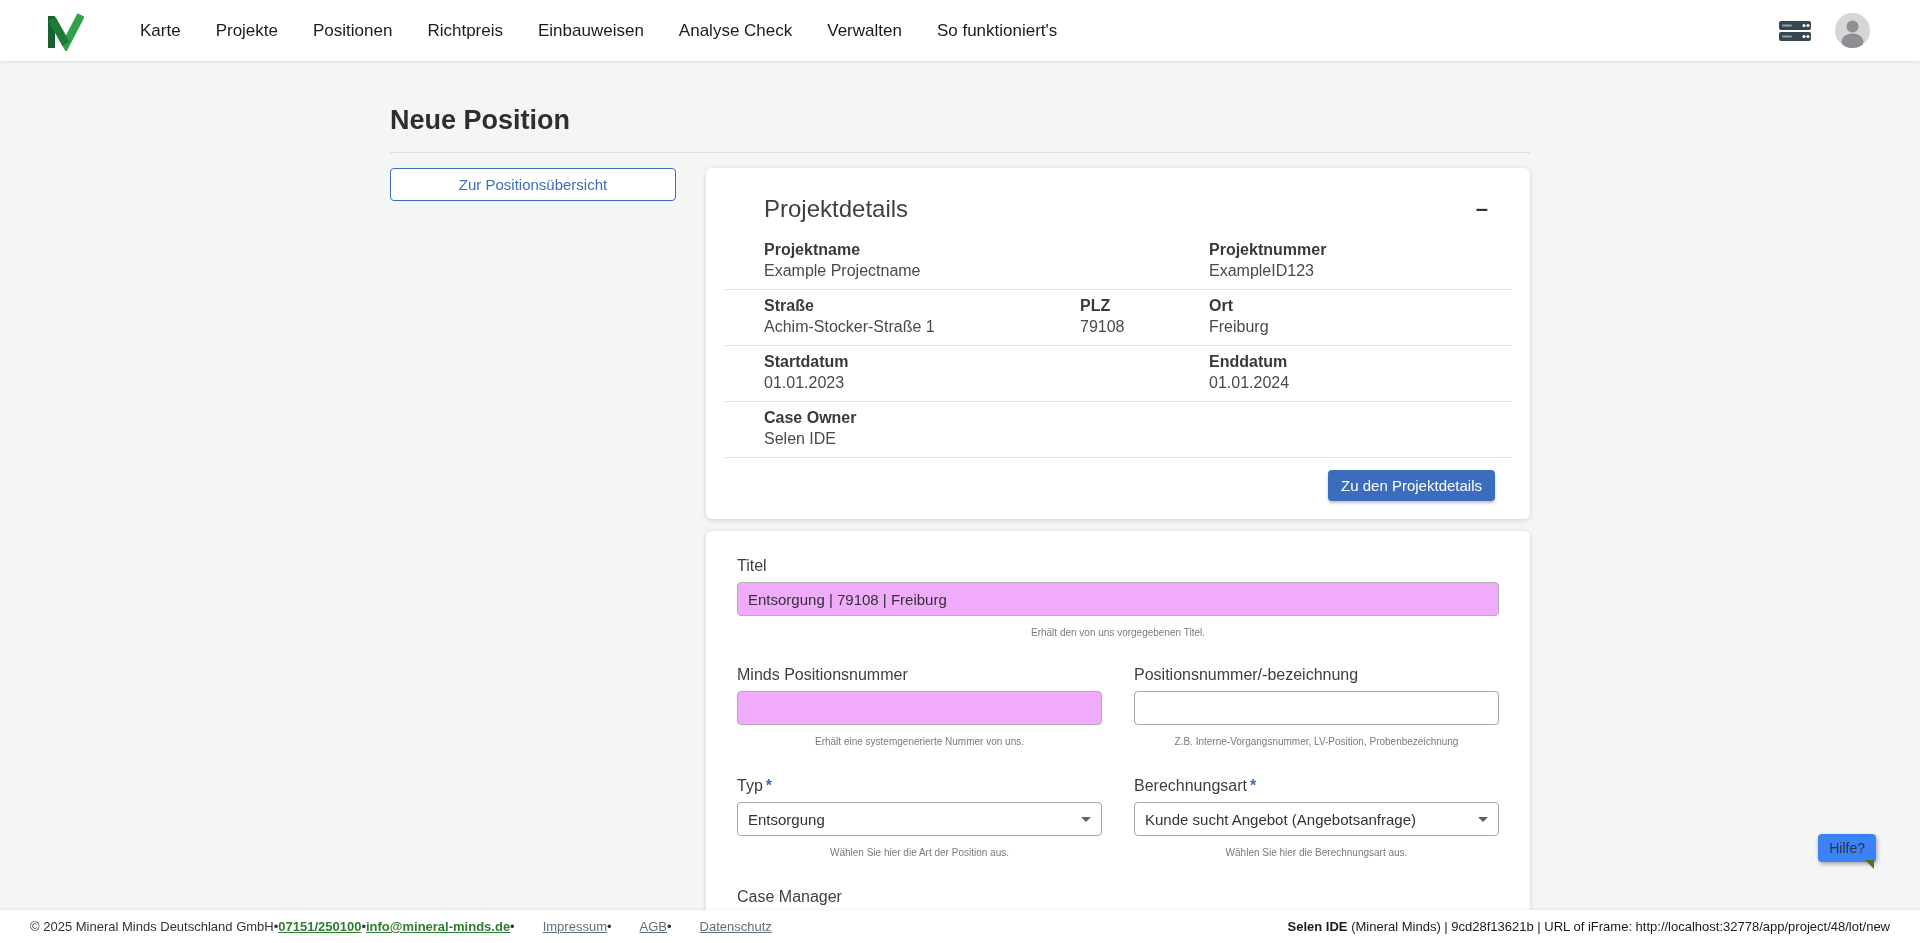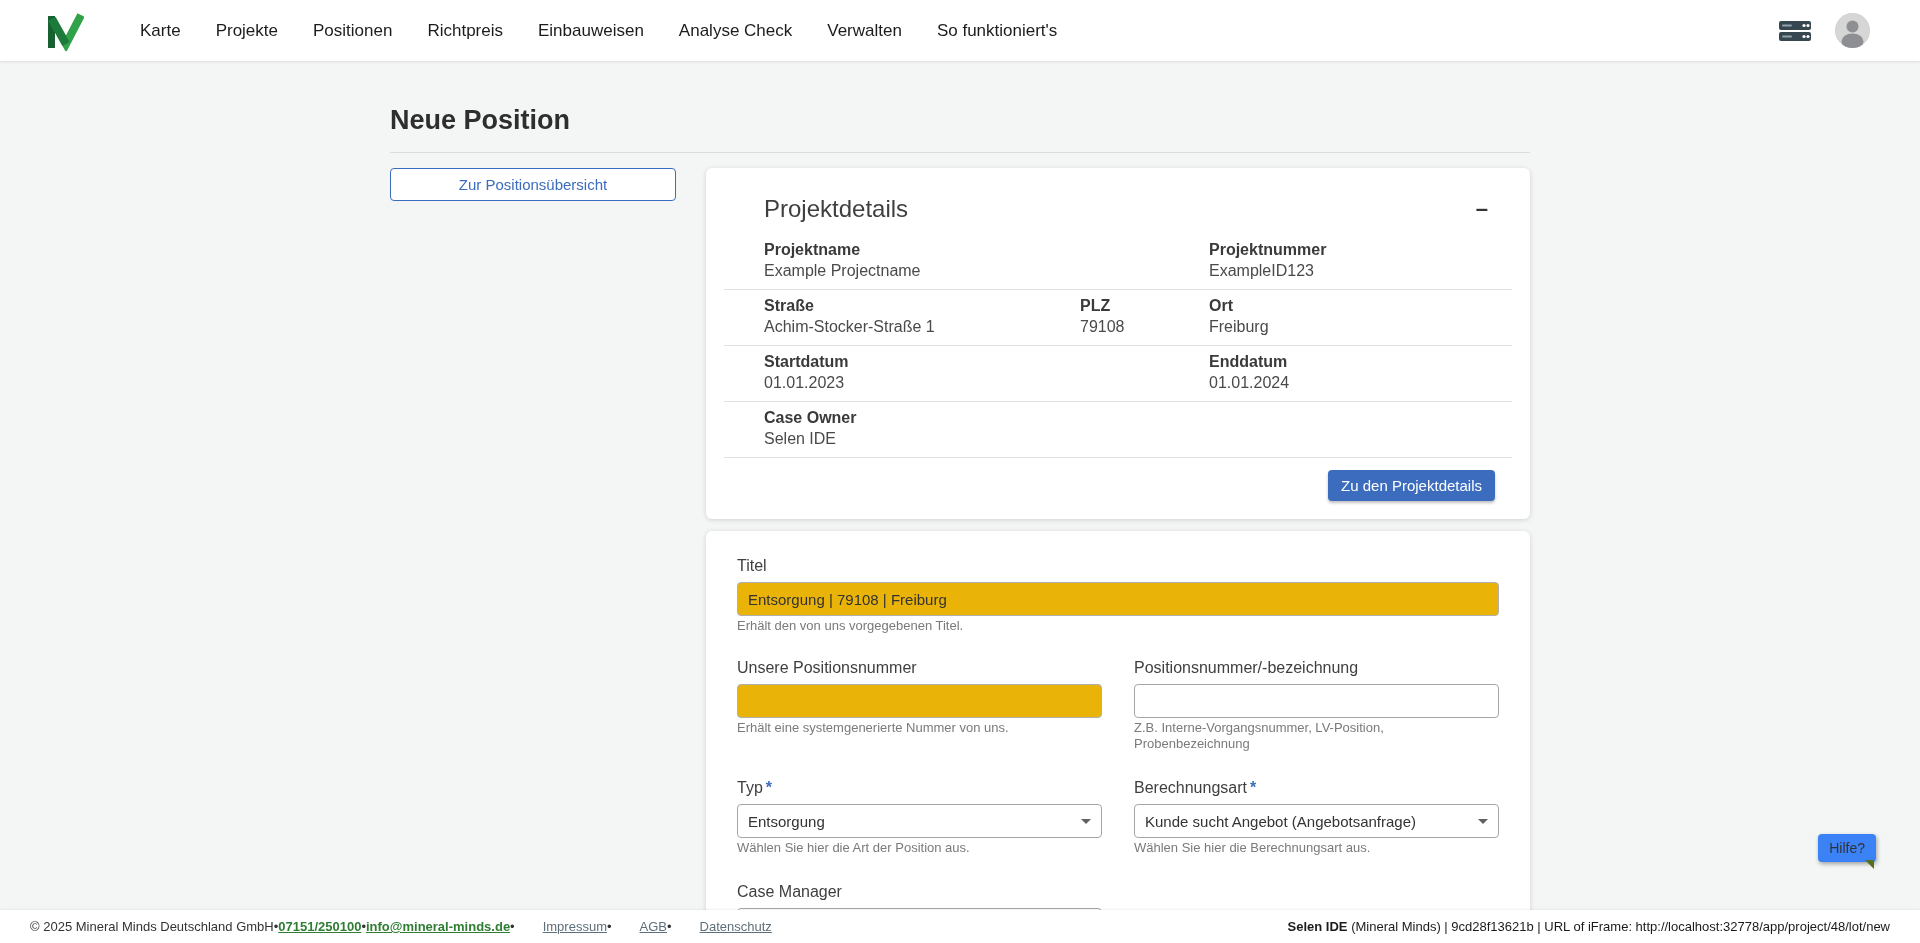--- a/index.html
+++ b/index.html
@@ -67,22 +67,22 @@
   }
 
   
   .form-card { margin-top:12px; padding:25px 31px 60px; }
   .field label { display:block; font-size:16px; color:#3f3f3f; line-height:20px; margin-bottom:6px; }
   .required { color:#3c6cbe; margin-left:3px; font-weight:700; }
   .text-input {
     width:100%; height:34px; border:1px solid #a6a6a6; border-radius:4px;
     padding:0 10px; font-size:15px; color:#333; background:#fff; font-family:inherit;
   }
-  .text-input:disabled { background:#eab308; border-color:#b0b0b0; color:#333; }
-  .helper { font-size:13px; color:#7a7a7a; margin-top:2px; line-height:16px; }
+  .text-input:disabled { background:#f0abfc; border-color:#b0b0b0; color:#333; }
+  .helper { font-size:10px; color:#7a7a7a; margin-top:9px; line-height:16px;text-align:center; }
   .grid2 { display:grid; grid-template-columns:1fr 1fr; column-gap:32px; row-gap:26px; margin-top:24px; }
   .select {
     position:relative; height:34px; border:1px solid #a6a6a6; border-radius:4px;
     display:flex; align-items:center; padding:0 26px 0 10px; font-size:15px;
     color:#333; background:#fff; cursor:pointer;
   }
   .select::after {
     content:""; position:absolute; right:10px; top:14px;
     border-left:5px solid transparent; border-right:5px solid transparent;
     border-top:5px solid #616161;
@@ -225,21 +225,21 @@
 
       <div class="card form-card">
         <div class="field">
           <label>Titel</label>
           <input class="text-input" disabled="" value="Entsorgung | 79108 | Freiburg" style="">
           <div class="helper">Erhält den von uns vorgegebenen Titel.</div>
         </div>
 
         <div class="grid2">
           <div class="field">
-            <label>Unsere Positionsnummer</label>
+            <label>Minds Positionsnummer</label>
             <input class="text-input" disabled="" value="" style="">
             <div class="helper">Erhält eine systemgenerierte Nummer von uns.</div>
           </div>
 
           <div class="field">
             <label>Positionsnummer/-bezeichnung</label>
             <input class="text-input" value="" style="">
             <div class="helper">Z.B. Interne-Vorgangsnummer, LV-Position, Probenbezeichnung</div>
           </div>
 

